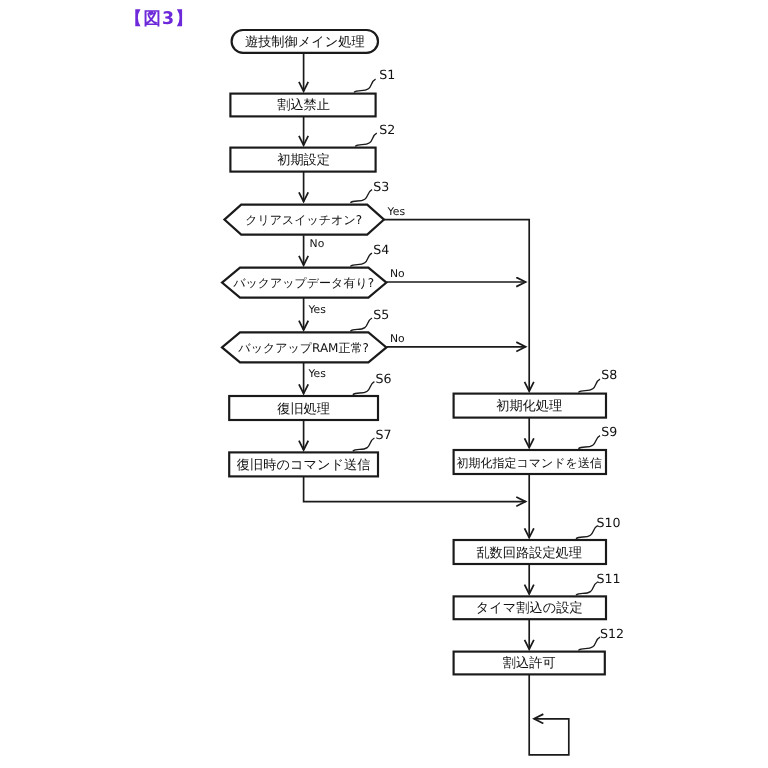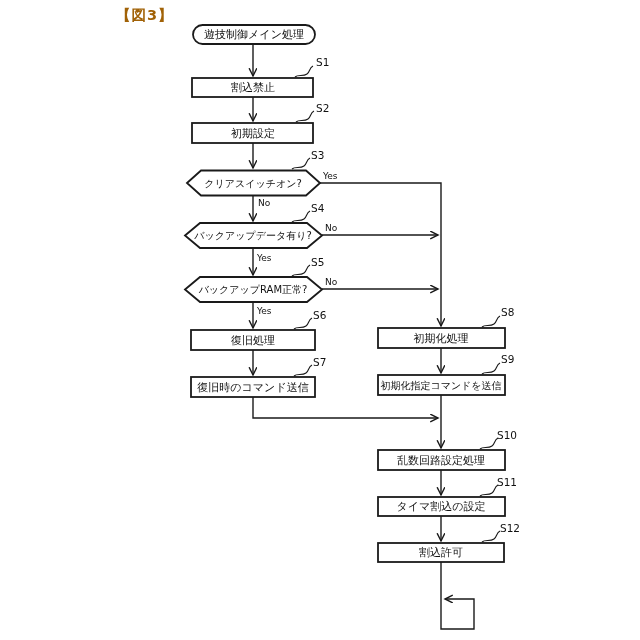--- a/index.html
+++ b/index.html
@@ -1,19 +1,19 @@
 <!DOCTYPE html>
 <html><head>
 <meta charset="utf-8">
 <style>
   html,body{margin:0;padding:0;background:#ffffff;}
   #page{position:relative;width:640px;height:640px;background:#ffffff;overflow:hidden;
         font-family:"DejaVu Sans","Liberation Sans",sans-serif;}
-  #fig-label{position:absolute;left:116px;top:6px;font-size:14.5px;font-weight:600;
-             color:#a16207;letter-spacing:1px;}
+  #fig-label{position:absolute;left:104px;top:6px;font-size:14.5px;font-weight:600;
+             color:#6d28d9;letter-spacing:1px;}
   svg{position:absolute;left:0;top:0;}
   .shape{fill:#ffffff;stroke:#1a1a1a;stroke-width:1.8;}
   .edge{fill:none;stroke:#1a1a1a;stroke-width:1.4;}
   .leader{fill:none;stroke:#1a1a1a;stroke-width:1.1;}
   .node-text{font-family:"DejaVu Sans","Liberation Sans",sans-serif;font-size:11px;fill:#111;
              text-anchor:middle;}
   .node-text-sm{font-family:"DejaVu Sans","Liberation Sans",sans-serif;font-size:10px;fill:#111;
              text-anchor:middle;}
   .ref-text{font-family:"DejaVu Sans","Liberation Sans",sans-serif;font-size:10.5px;fill:#111;}
   .branch-text{font-family:"DejaVu Sans","Liberation Sans",sans-serif;font-size:9px;fill:#111;}

